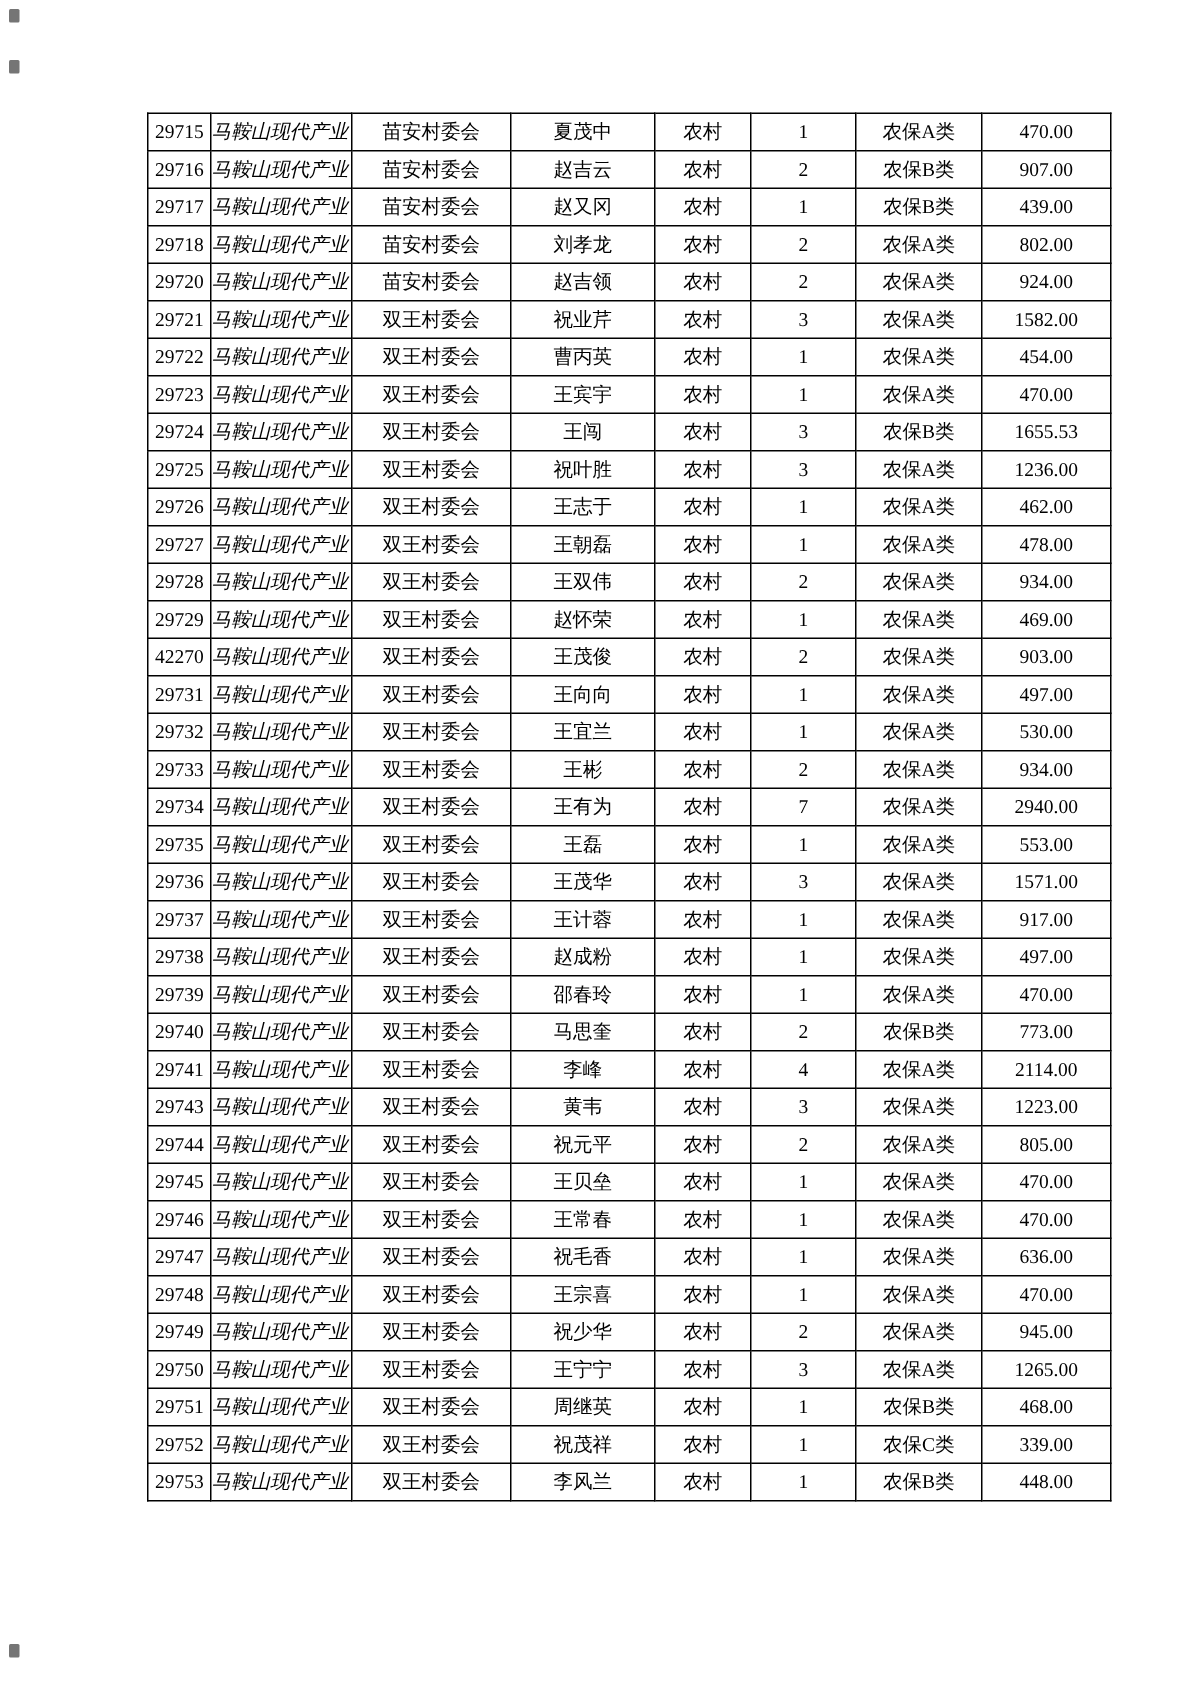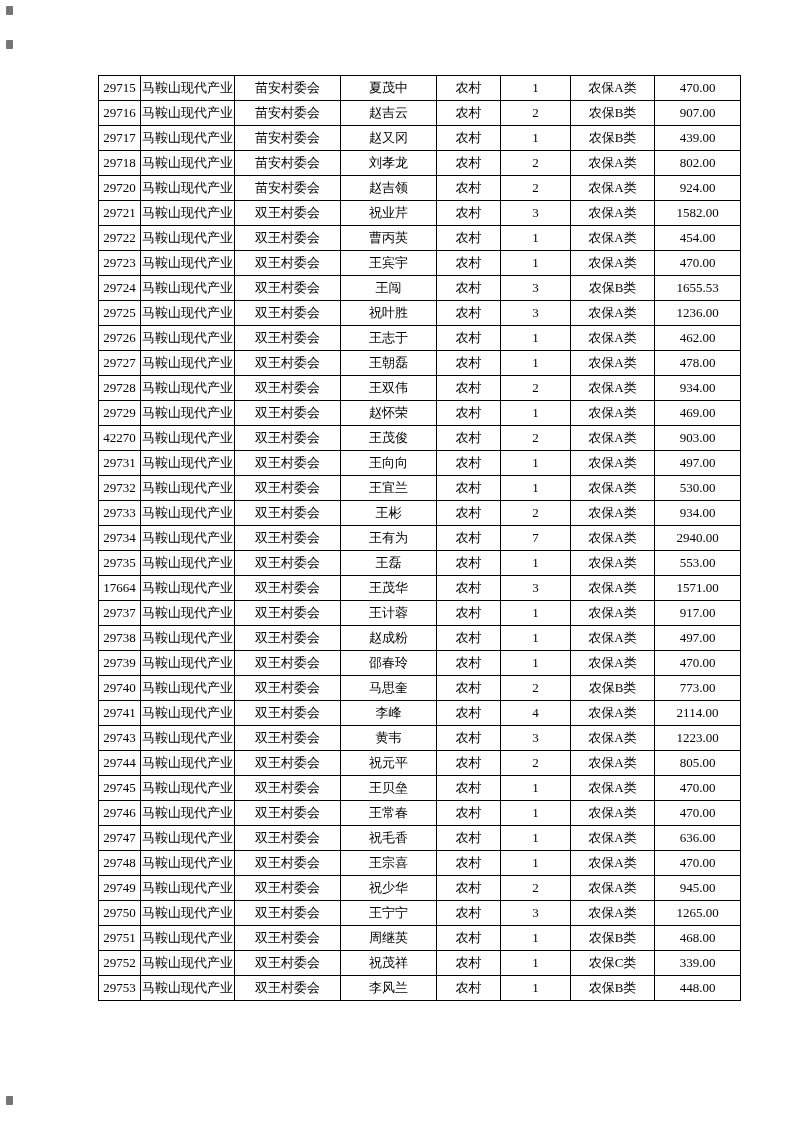--- a/index.html
+++ b/index.html
@@ -27,22 +27,23 @@
     height: 24px;
     padding: 0 2px;
     font-size: 13px;
     line-height: 24px;
     text-align: center;
     vertical-align: middle;
     overflow: hidden;
     white-space: nowrap;
   }
   .sheet td.col-park {
-    text-align: center;
+    text-align: left;
     padding: 0;
+    font-style: italic;
   }
   .artifact {
     position: absolute;
     background: #3a3a3a;
     opacity: 0.7;
     width: 7px;
     height: 9px;
     border-radius: 1px;
   }
   .artifact.a1 { left: 6px; top: 6px; }
@@ -283,21 +284,21 @@
     <td class="col-park">马鞍山现代产业</td>
     <td>双王村委会</td>
     <td>王磊</td>
     <td>农村</td>
     <td>1</td>
     <td>农保A类</td>
     <td>553.00</td>
   </tr>
 
   <tr>
-    <td>17664</td>
+    <td>29736</td>
     <td class="col-park">马鞍山现代产业</td>
     <td>双王村委会</td>
     <td>王茂华</td>
     <td>农村</td>
     <td>3</td>
     <td>农保A类</td>
     <td>1571.00</td>
   </tr>
 
   <tr>

